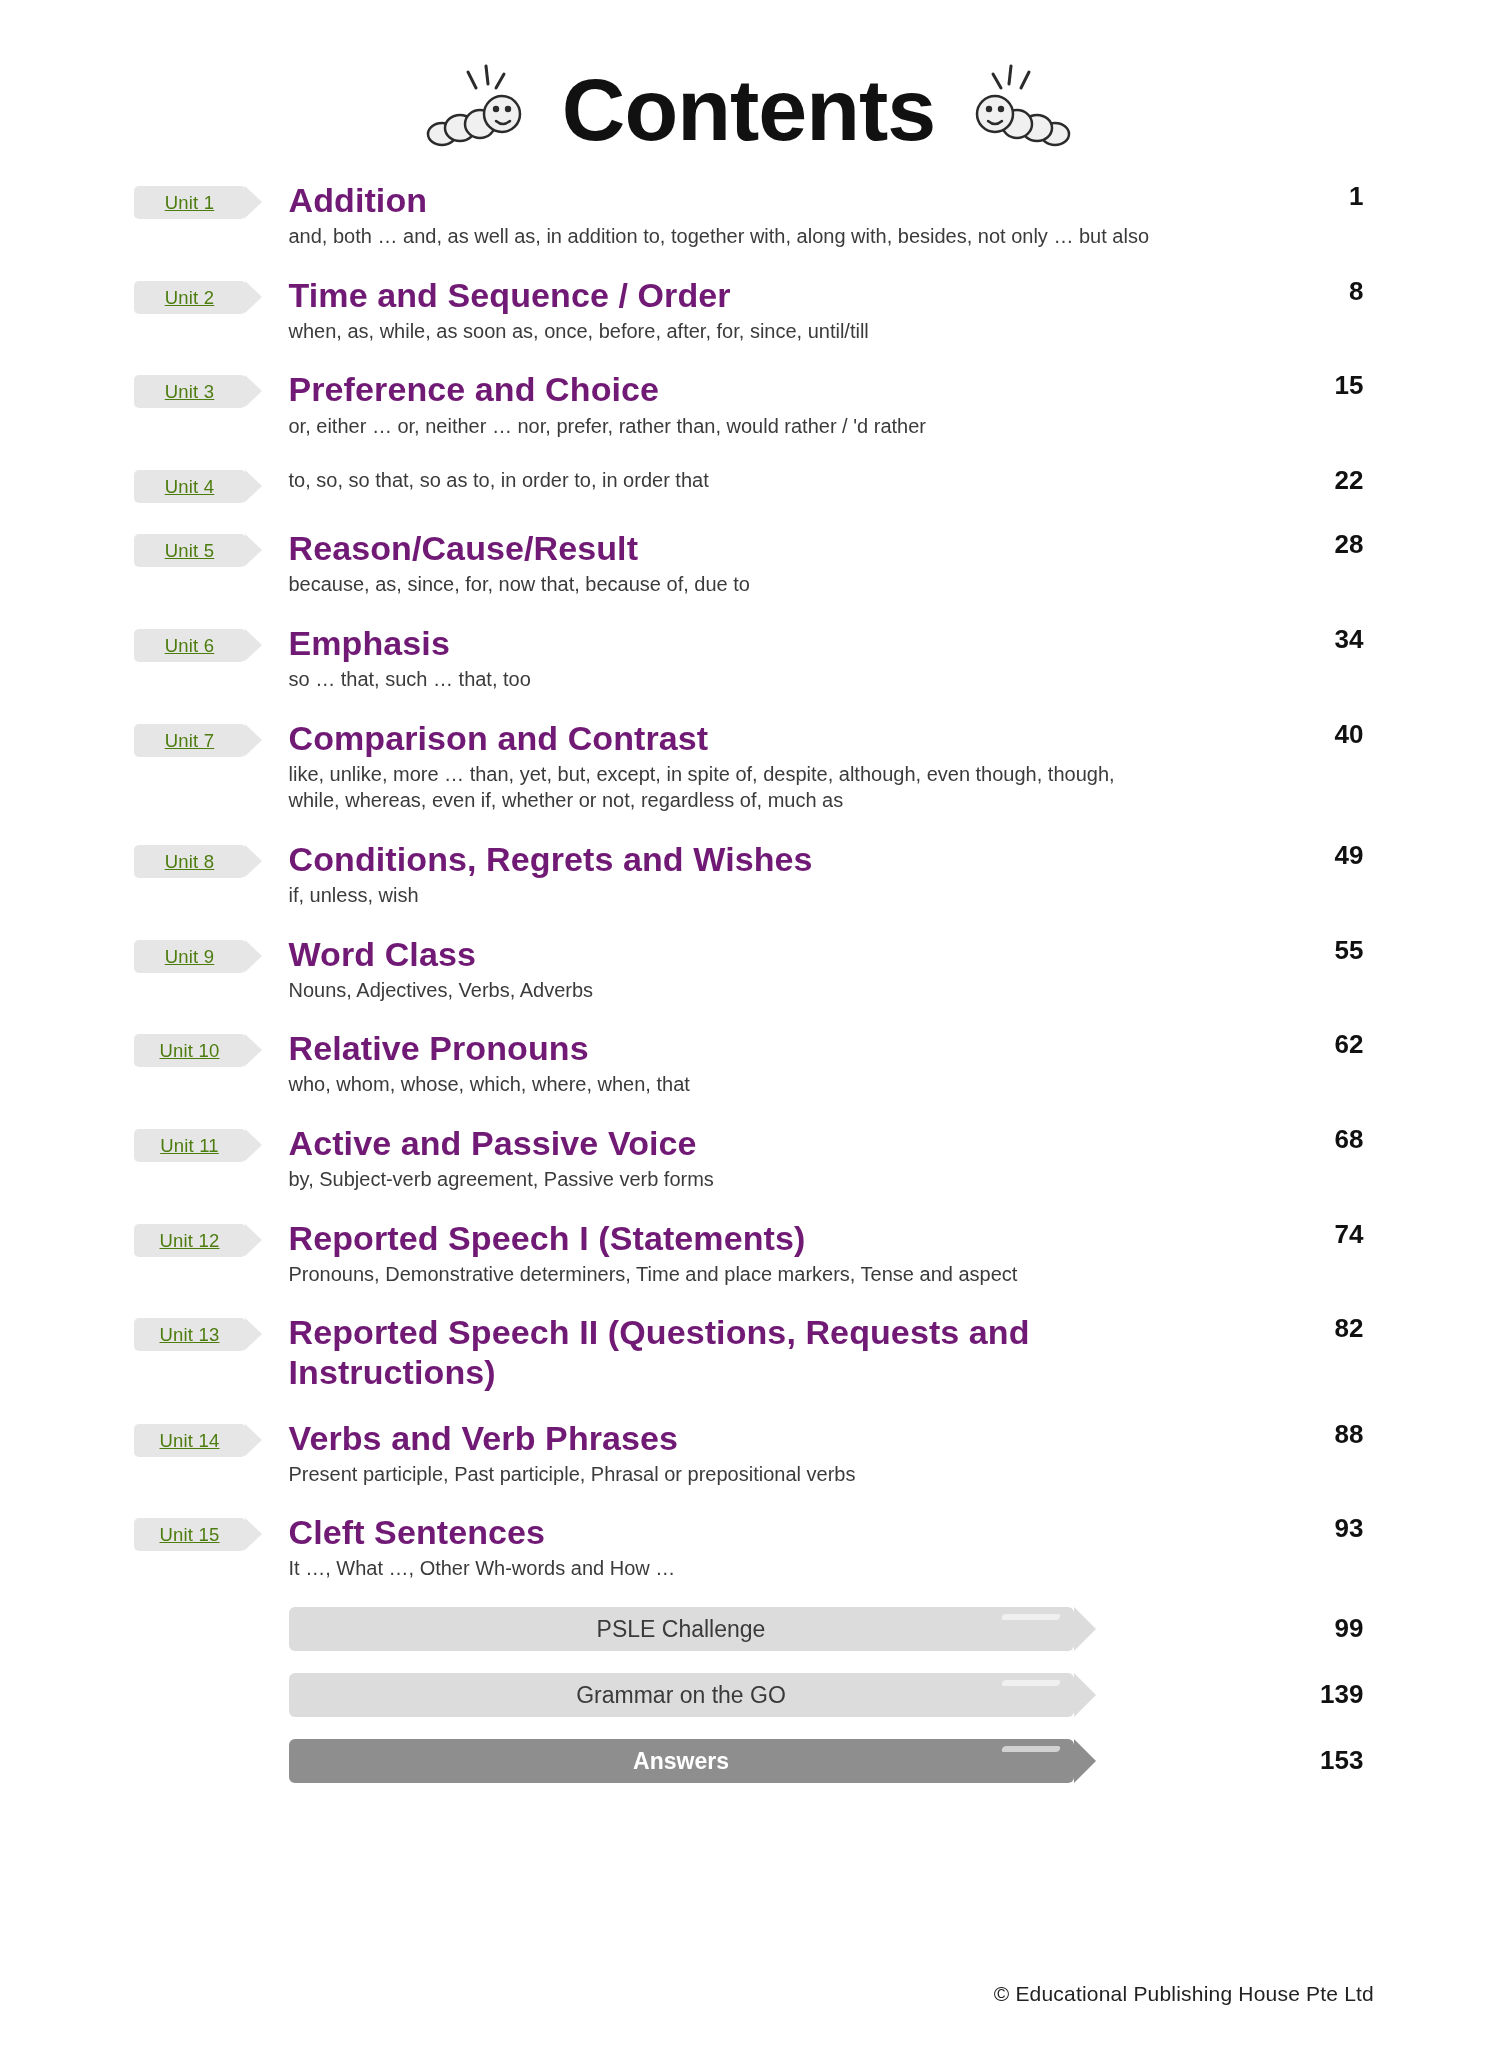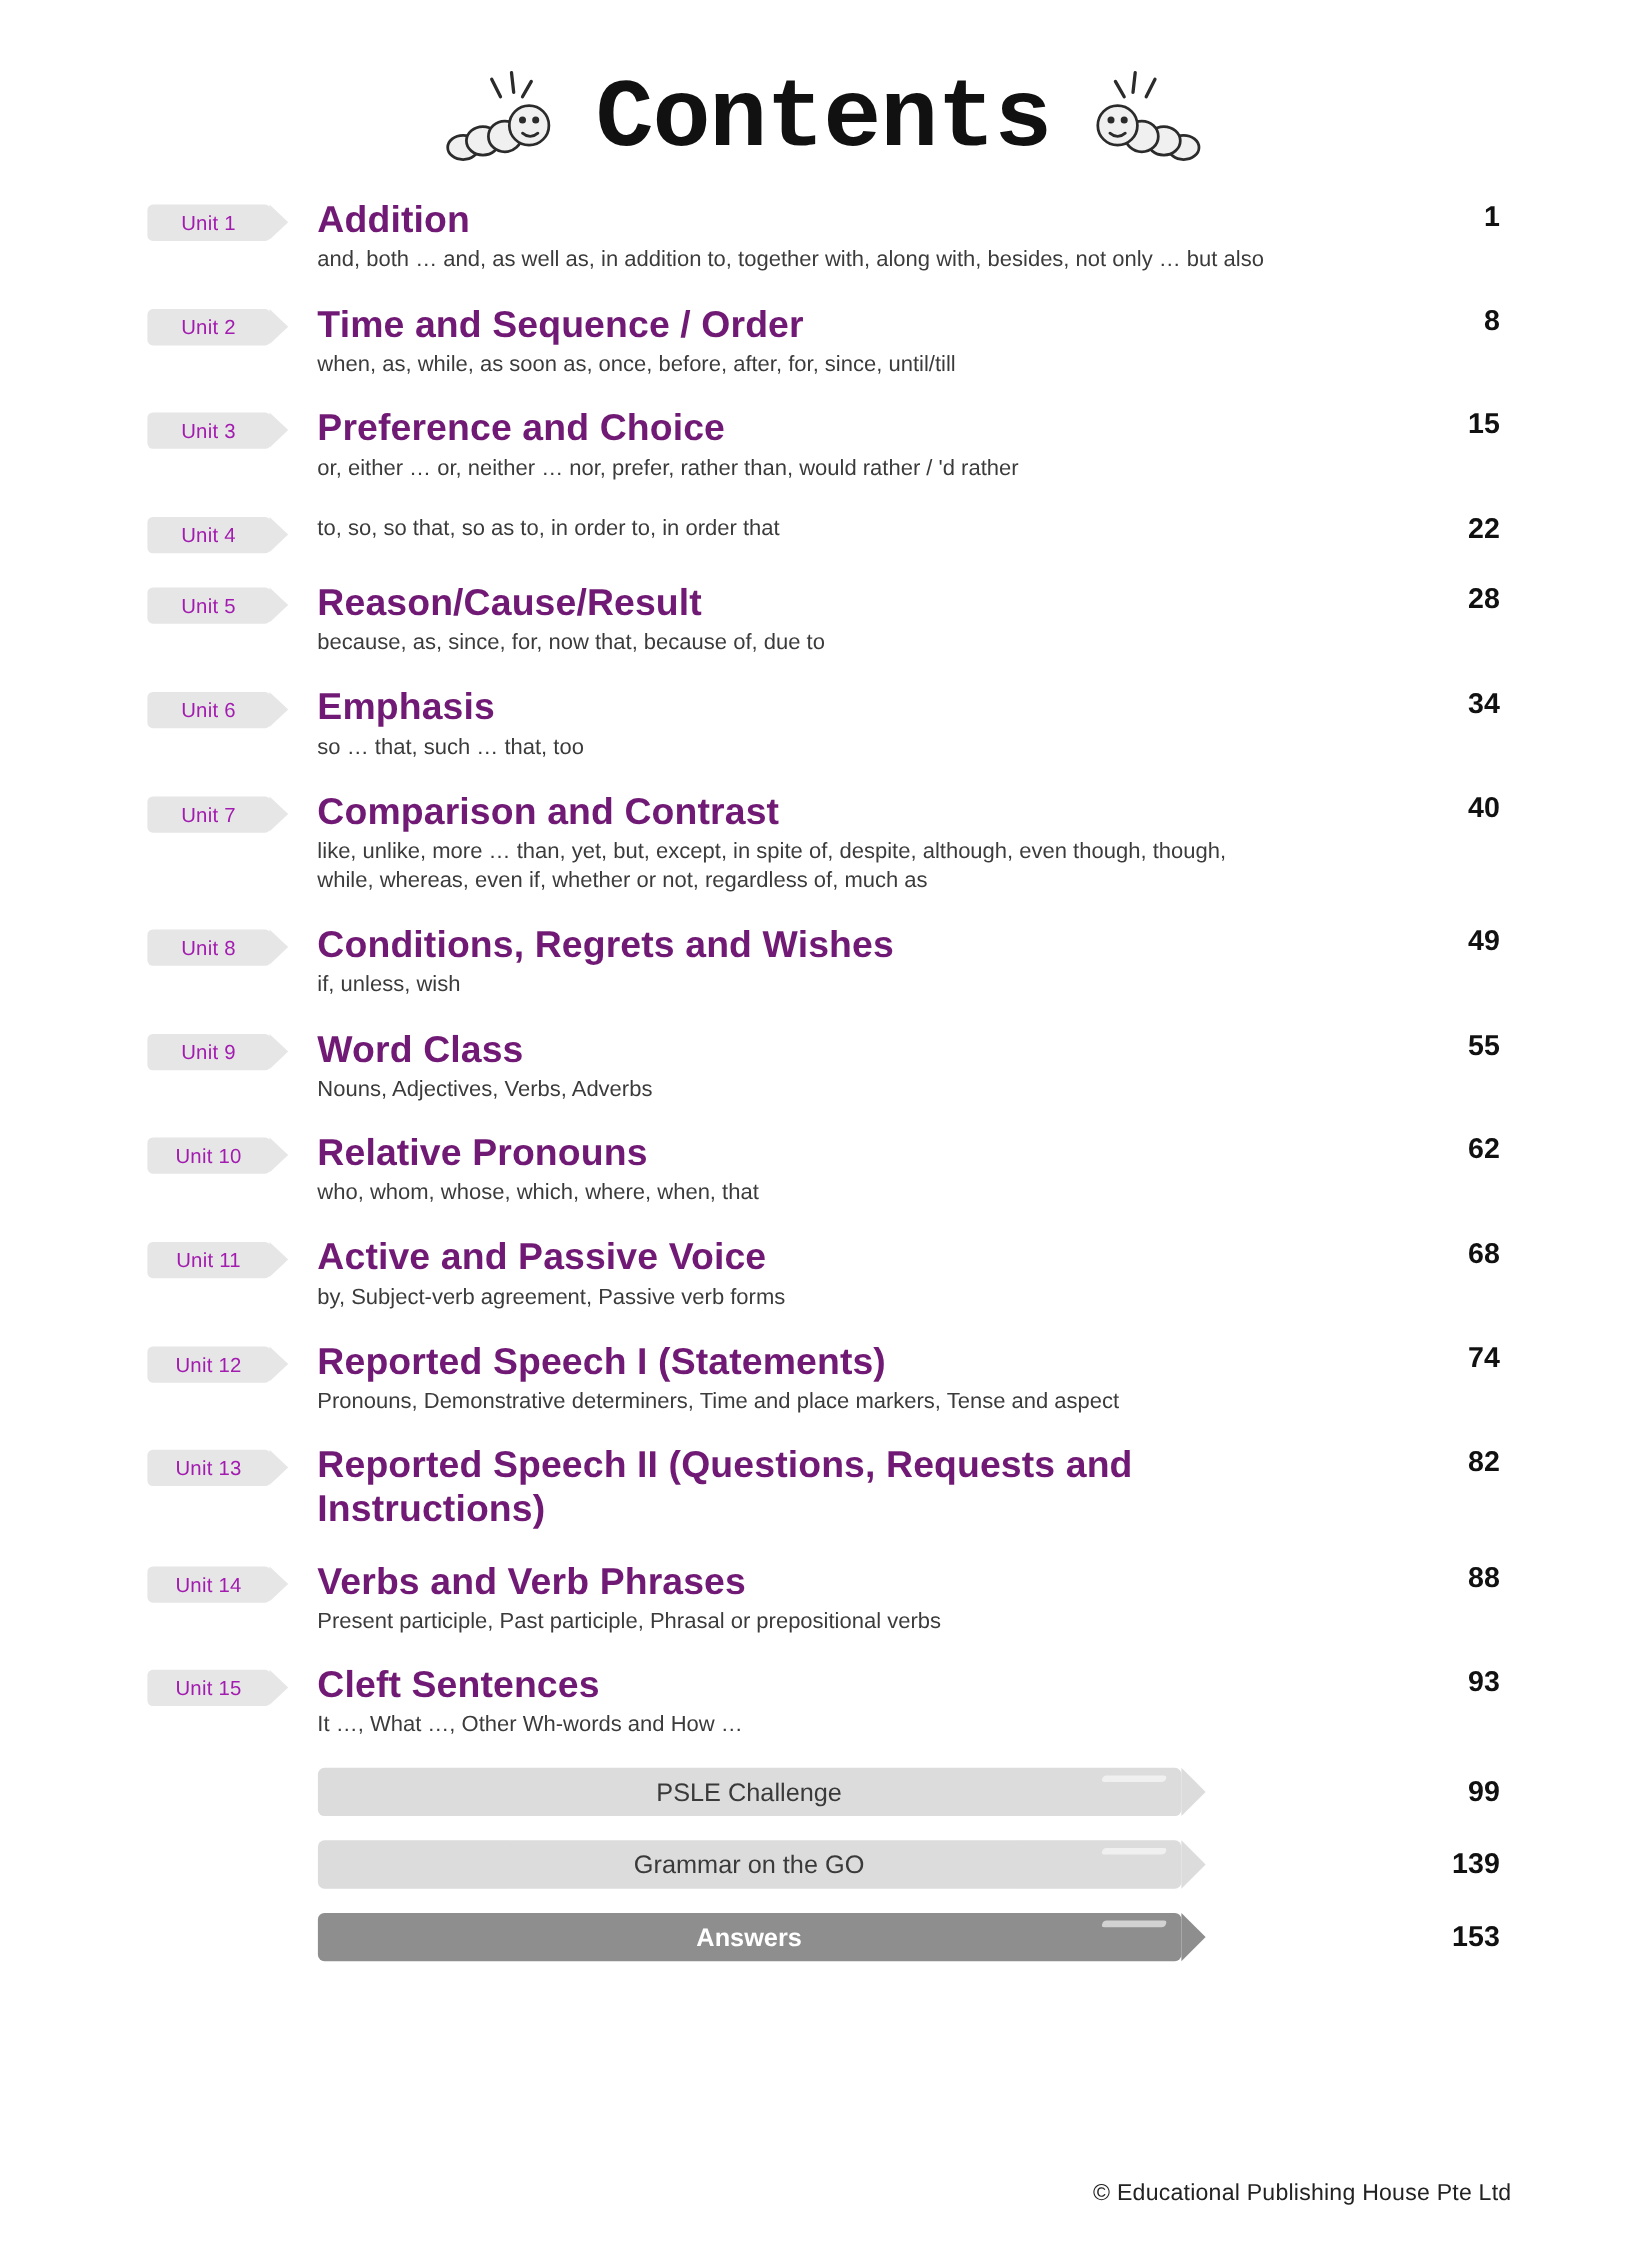--- a/index.html
+++ b/index.html
@@ -31,21 +31,21 @@
     gap: 26px;
     padding-top: 62px;
     padding-bottom: 22px;
   }
   .title {
     font-size: 88px;
     font-weight: bold;
     letter-spacing: -1px;
     line-height: 1;
     color: #111;
-    font-family: Liberation Mono, monospace;
+    font-family: Liberation Sans, sans-serif;
   }
   .worm {
     width: 110px;
     height: 96px;
     position: relative;
     flex: 0 0 auto;
   }
   .worm svg { display: block; }
 
   
@@ -64,25 +64,26 @@
     flex: 0 0 155px;
     padding-top: 6px;
   }
   .tag {
     position: relative;
     display: block;
     width: 112px;
     height: 33px;
     background: #e6e6e6;
     border-radius: 5px;
-    color: #a21caf;
+    color: #4d7c0f;
     font-size: 18.5px;
     line-height: 33px;
     text-align: center;
     letter-spacing: .2px;
+    text-decoration: underline;
   }
   .tag::after {
     content: "";
     position: absolute;
     right: -16px;
     top: 0;
     width: 0;
     height: 0;
     border-top: 16.5px solid transparent;
     border-bottom: 16.5px solid transparent;

